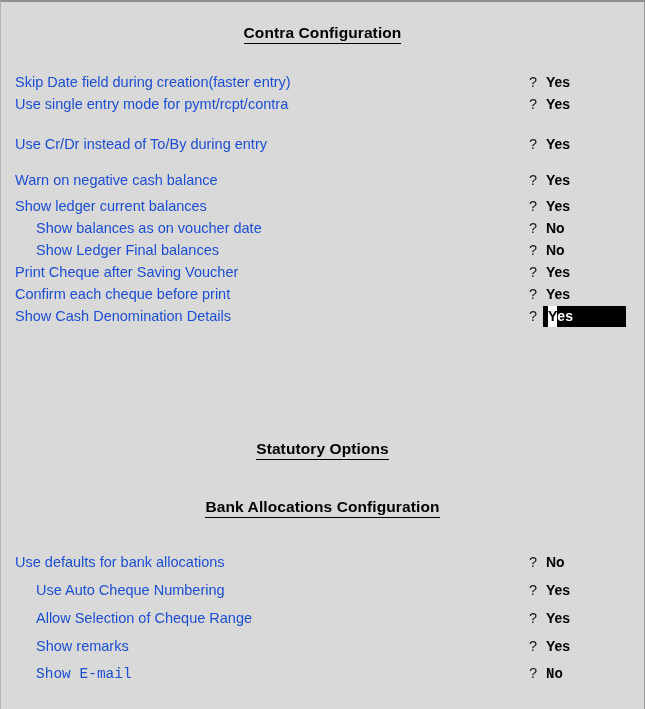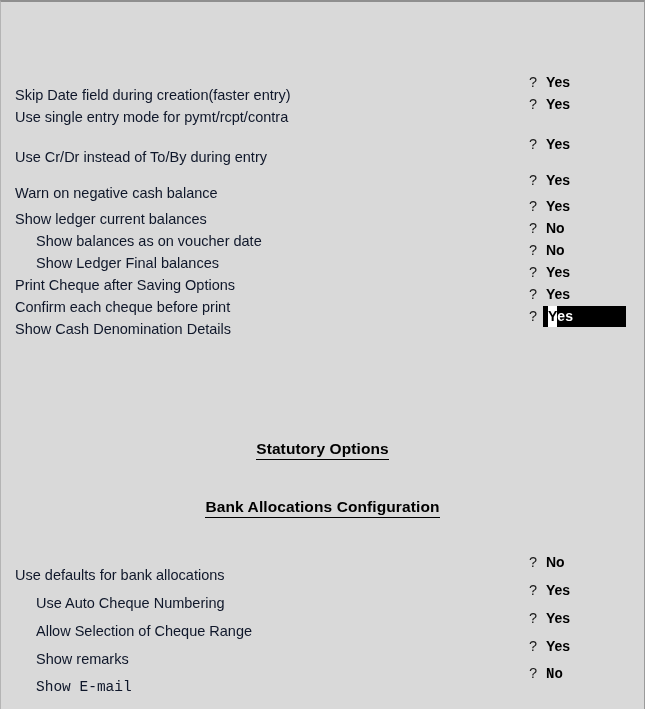--- a/index.html
+++ b/index.html
@@ -59,22 +59,21 @@
     height: 21px;
     line-height: 21px;
   }
   .opt-label {
     position: absolute;
     left: 14px;
     top: 0;
     font-size: 14.5px;
     font-weight: normal;
     white-space: nowrap;
-    color: #0f172a;
-    margin-top: 13px;
+    color: #1d4ed8;
   }
   .opt-label.indent {
     left: 35px;
   }
   .opt-qmark {
     position: absolute;
     left: 528px;
     top: 0;
     font-size: 14.5px;
     font-weight: normal;
@@ -112,20 +111,23 @@
     display: inline-block;
     padding: 0 0px;
   }
 </style>
 </head>
 <body>
 
 <div id="screen">
   <div class="panel">
 
+    <div class="section-heading" style="top:22px;">
+      <span class="ul">Contra Configuration</span>
+    </div>
 
     <div class="opt-row" style="top:70px;">
       <span class="opt-label">Skip Date field during creation(faster entry)</span>
       <span class="opt-qmark">?</span>
       <span class="opt-value">Yes</span>
     </div>
 
     <div class="opt-row" style="top:92px;">
       <span class="opt-label">Use single entry mode for pymt/rcpt/contra</span>
       <span class="opt-qmark">?</span>
@@ -156,21 +158,21 @@
       <span class="opt-value">No</span>
     </div>
 
     <div class="opt-row" style="top:238px;">
       <span class="opt-label indent">Show Ledger Final balances</span>
       <span class="opt-qmark">?</span>
       <span class="opt-value">No</span>
     </div>
 
     <div class="opt-row" style="top:260px;">
-      <span class="opt-label">Print Cheque after Saving Options</span>
+      <span class="opt-label">Print Cheque after Saving Voucher</span>
       <span class="opt-qmark">?</span>
       <span class="opt-value">Yes</span>
     </div>
 
     <div class="opt-row" style="top:282px;">
       <span class="opt-label">Confirm each cheque before print</span>
       <span class="opt-qmark">?</span>
       <span class="opt-value">Yes</span>
     </div>
 

